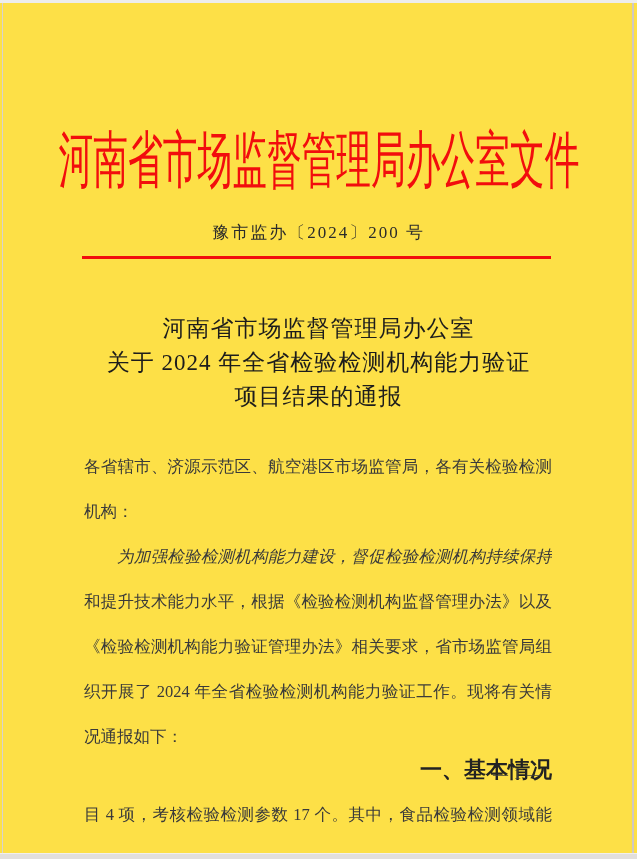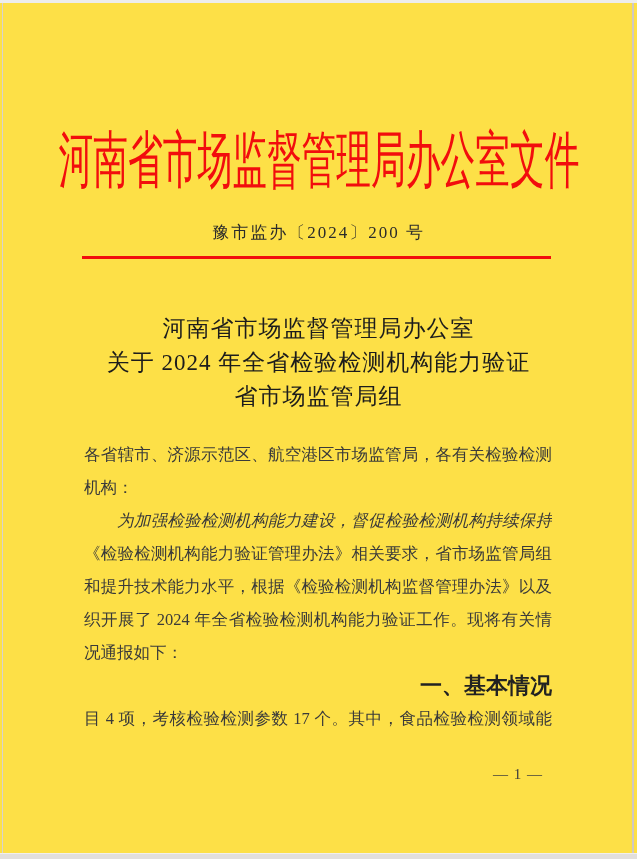--- a/index.html
+++ b/index.html
@@ -71,20 +71,21 @@
     width: 468px;
     font-size: 16.5px;
     color: var(--ink, #3a3a3a);
   }
   .line {
     height: 33px;
     line-height: 33px;
     text-align: justify;
     text-align-last: justify;
     overflow: hidden;
+    margin-top: 12px;
   }
   .line.left-last { text-align-last: left; }
   .line.indent { text-indent: 2em; font-style: italic; }
   .section-heading {
     height: 33px;
     line-height: 33px;
     text-indent: 2em;
     font-family: Liberation Sans, sans-serif;
     font-weight: 700;
     font-size: 22px;
@@ -115,30 +116,30 @@
     <span class="stretch">河南省市场监督管理局办公室文件</span>
   </div>
 
   <div class="doc-number">豫市监办〔2024〕200 号</div>
 
   <div class="red-rule"></div>
 
   <div class="doc-title">
     <div>河南省市场监督管理局办公室</div>
     <div>关于 2024 年全省检验检测机构能力验证</div>
-    <div>省市场监管局组</div>
+    <div>项目结果的通报</div>
   </div>
 
   <div class="body-text">
     <div class="line">各省辖市、济源示范区、航空港区市场监管局，各有关检验检测</div>
     <div class="line left-last">机构：</div>
 
     <div class="line indent">为加强检验检测机构能力建设，督促检验检测机构持续保持</div>
+    <div class="line">和提升技术能力水平，根据《检验检测机构监督管理办法》以及</div>
     <div class="line">《检验检测机构能力验证管理办法》相关要求，省市场监管局组</div>
-    <div class="line">和提升技术能力水平，根据《检验检测机构监督管理办法》以及</div>
     <div class="line">织开展了 2024 年全省检验检测机构能力验证工作。现将有关情</div>
     <div class="line left-last">况通报如下：</div>
 
     <div class="section-heading">一、基本情况</div>
 
     <div class="line">目 4 项，考核检验检测参数 17 个。其中，食品检验检测领域能</div>
   </div>
 
   <div class="page-number">— 1 —</div>
 </div>

